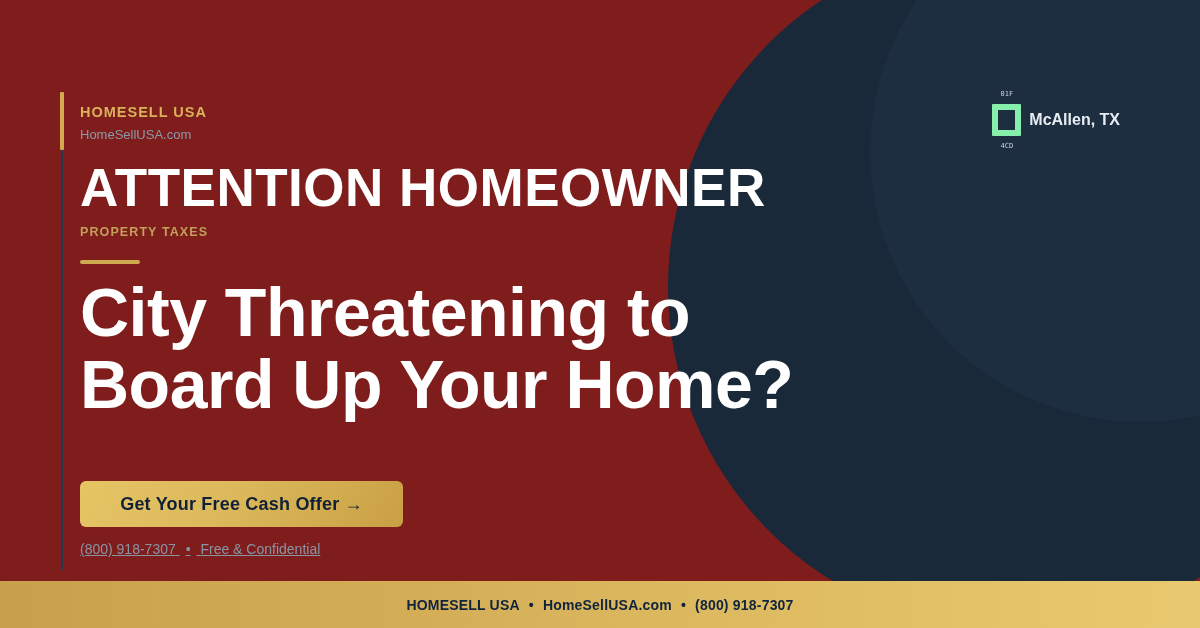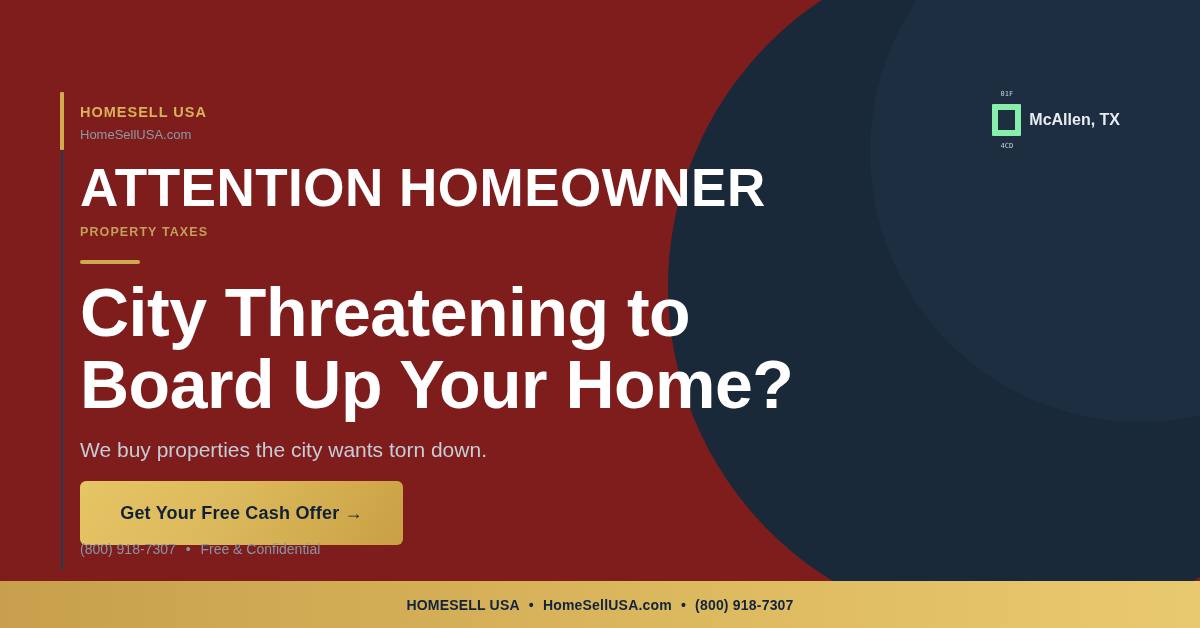--- a/index.html
+++ b/index.html
@@ -173,21 +173,21 @@
     color: #c4ccd6;
     line-height: 1.3;
     white-space: nowrap;
   }
 
   .cta-button {
     position: absolute;
     left: 0;
     top: 481px;
     width: 323px;
-    height: 64px;
+    height: 46px;
     display: flex;
     align-items: center;
     justify-content: center;
     box-sizing: border-box;
     background: linear-gradient(125deg, #e6c565 0%, #dcb95c 45%, #c9a043 100%);
     border: none;
     border-radius: 6px;
     font-family: "Liberation Sans", sans-serif;
     font-size: 18px;
     font-weight: bold;
@@ -198,20 +198,21 @@
   }
 
   .contact-line {
     position: absolute;
     left: 0;
     top: 542px;
     font-size: 14px;
     color: #8995a4;
     line-height: 1;
     white-space: nowrap;
+    text-decoration: underline;
   }
   .contact-dot { margin: 0 6px; }
 
   
   .footer-bar {
     position: absolute;
     left: 0;
     right: 0;
     bottom: 0;
     height: 47px;
@@ -256,21 +257,20 @@
     <div class="attention-line">ATTENTION HOMEOWNER</div>
 
     <div class="eyebrow">PROPERTY TAXES</div>
     <div class="eyebrow-rule"></div>
 
     <div class="headline">
       <span class="headline-line">City Threatening to</span>
       <span class="headline-line">Board Up Your Home?</span>
     </div>
 
-    <div class="subheadline">We buy properties the city wants torn down.</div>
 
     <button class="cta-button">Get Your Free Cash Offer →</button>
 
     <div class="contact-line">
       <span>(800) 918-7307</span>
       <span class="contact-dot">•</span>
       <span>Free &amp; Confidential</span>
     </div>
 
   </div>

